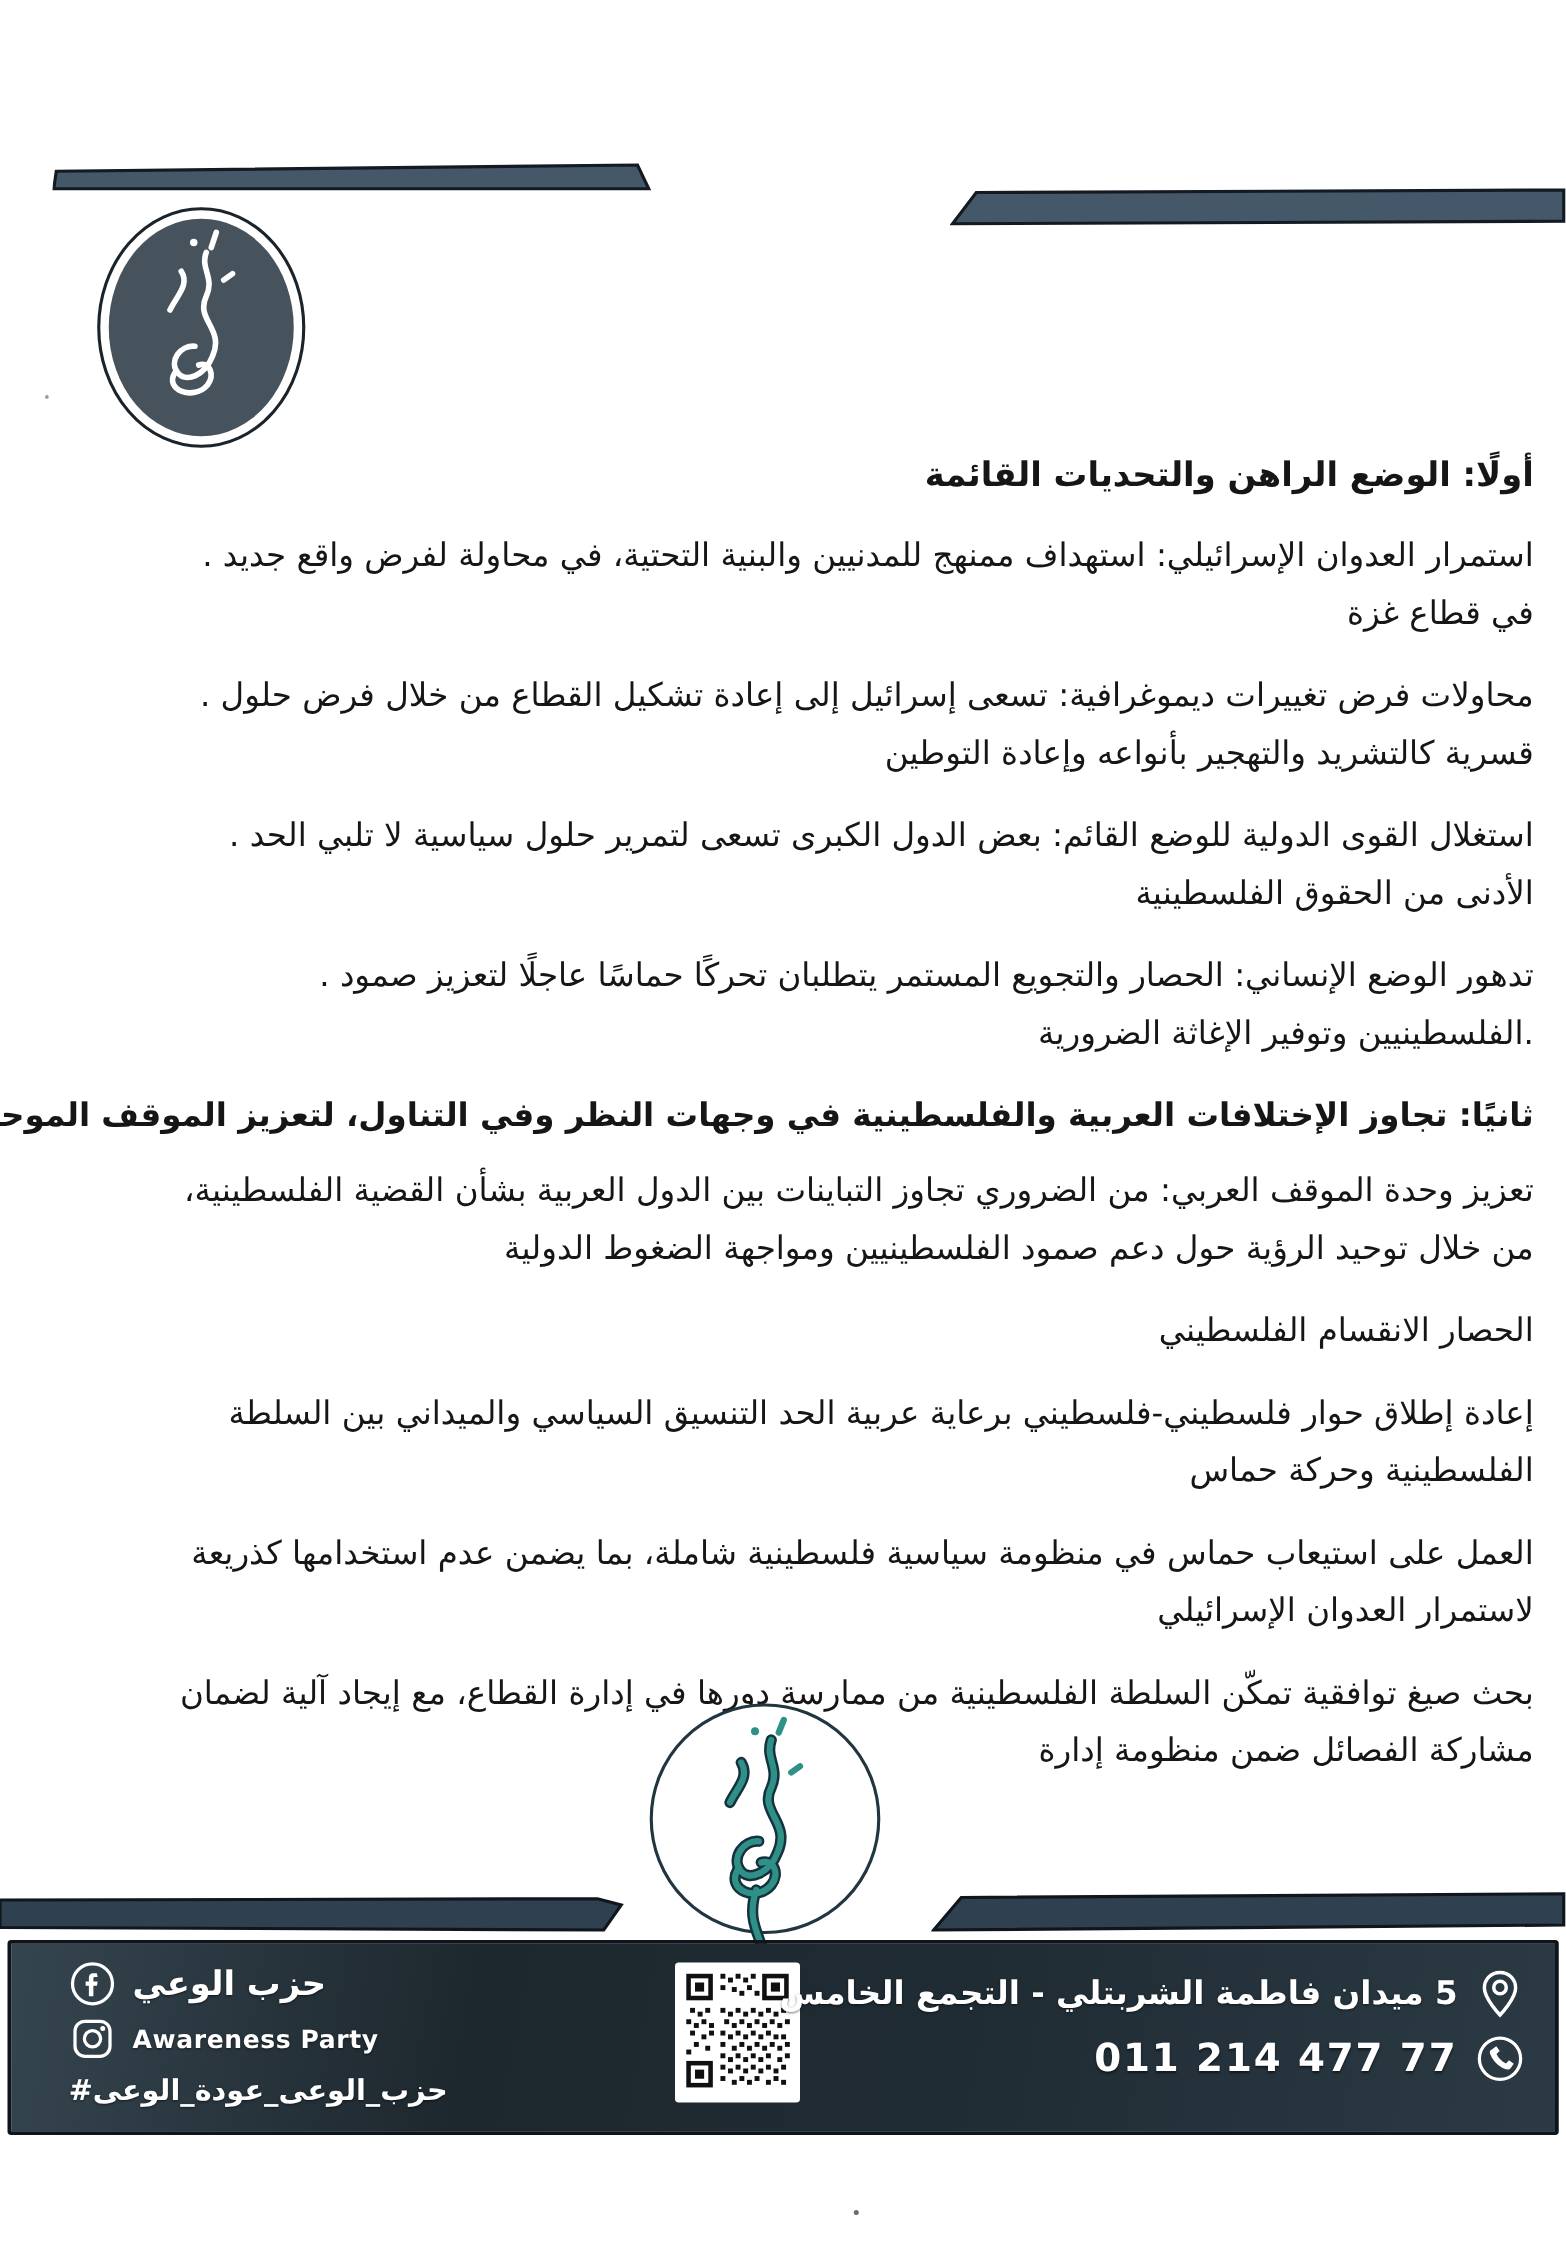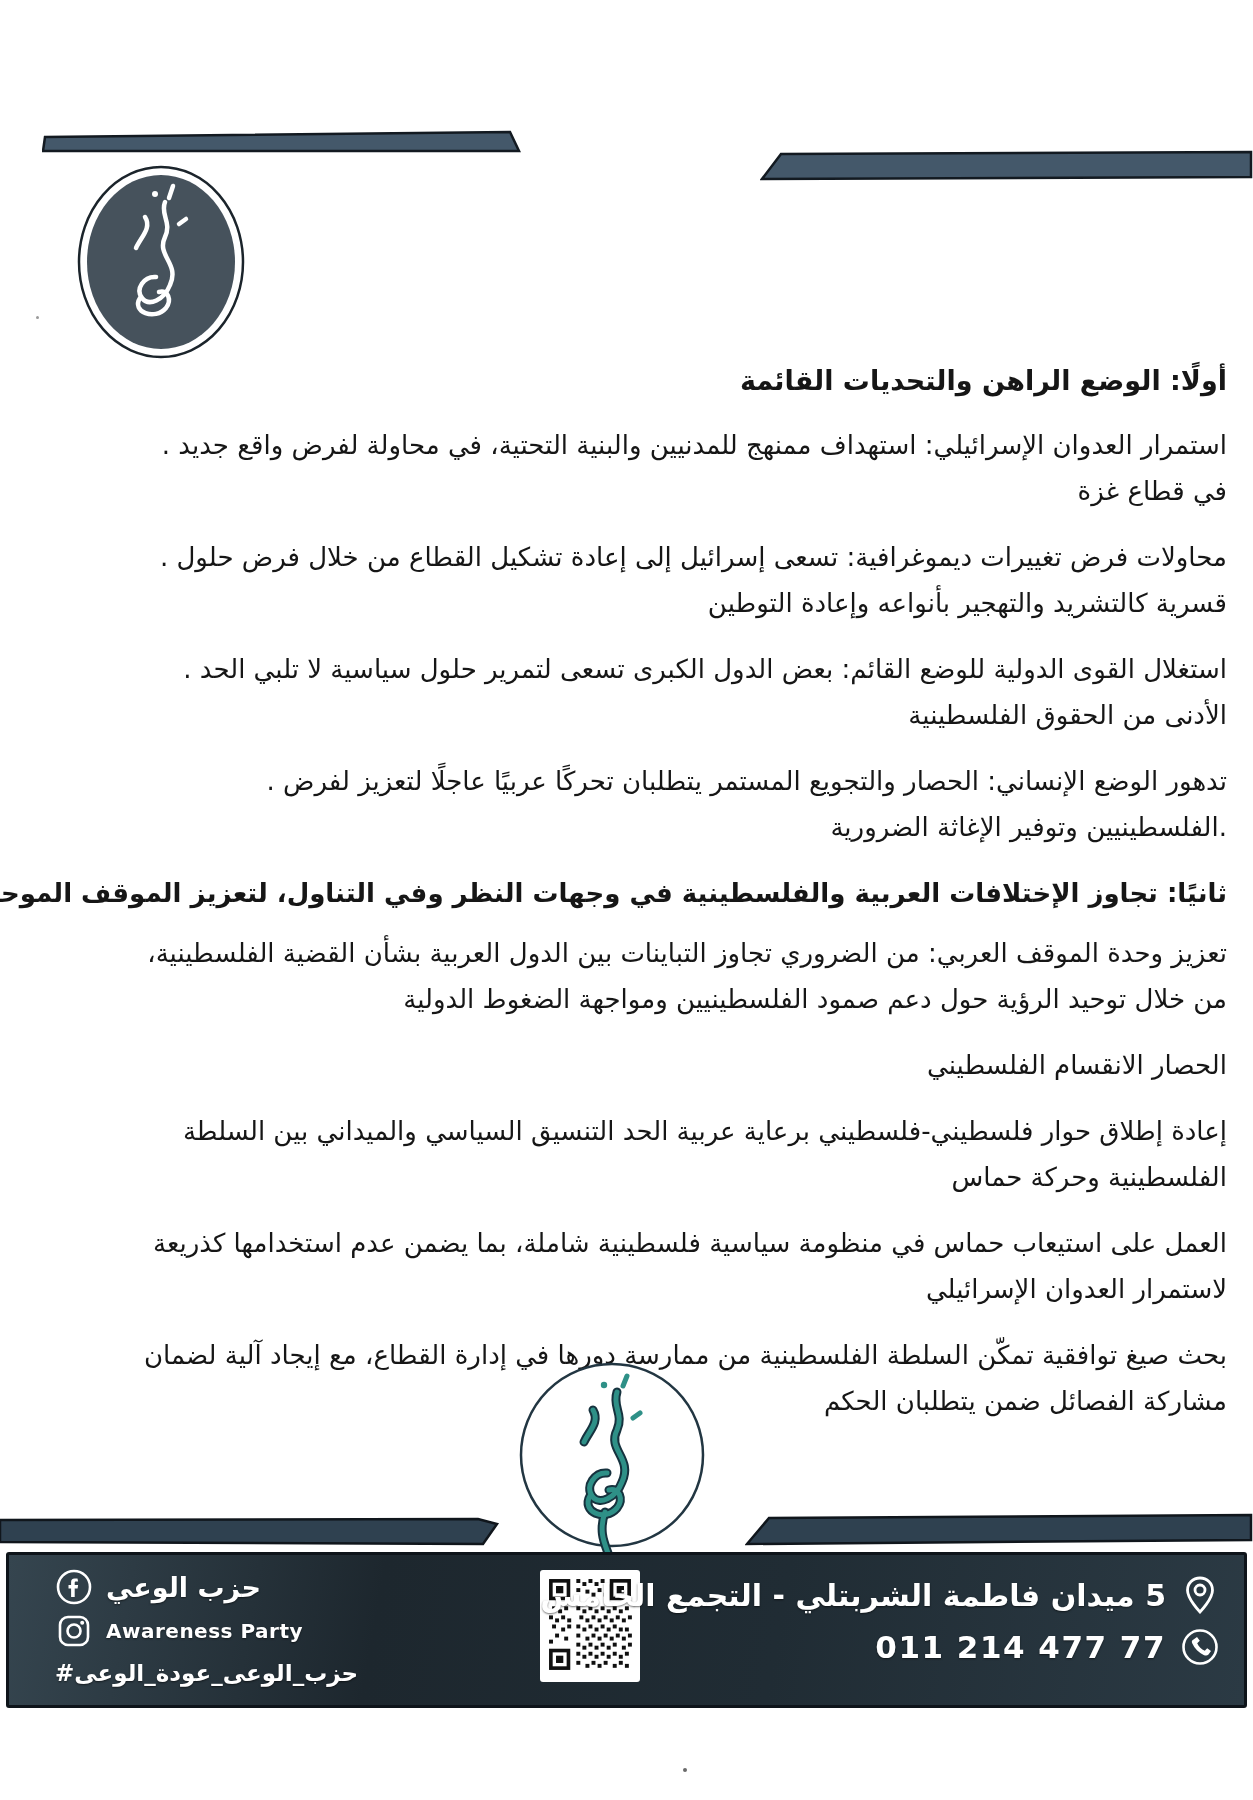--- a/index.html
+++ b/index.html
@@ -52,21 +52,21 @@
   .f-shadow{text-shadow:0 1px 2px rgba(0,0,0,.55);text-align:center;}
 
   .qr-box{
     position:absolute;left:531px;top:15px;width:100px;height:112px;
     background:#ffffff;border-radius:3px;padding:6px;box-sizing:border-box;
   }
 
   .f-right{position:absolute;right:24px;top:14px;direction:rtl;}
   .fr-row{display:flex;align-items:center;height:52px;direction:rtl;}
   .fr-row .ic{margin-left:14px;flex:0 0 auto;}
-  .f-address{font-size:30px;font-weight:700;}
+  .f-address{font-size:26px;font-weight:700;}
   .f-phone{font-size:31px;font-weight:700;direction:ltr;letter-spacing:1.5px;}
 
   .speck{position:absolute;border-radius:50%;background:#6a6a6a;}
 </style>
 </head>
 <body>
 
 <div class="page">
 
   <svg class="abs bar-tl" width="482" height="28" viewBox="0 0 482 28">
@@ -101,21 +101,21 @@
     </p>
     <p class="blk">
       <span class="ln">محاولات فرض تغييرات ديموغرافية: تسعى إسرائيل إلى إعادة تشكيل القطاع من خلال فرض حلول .</span>
       <span class="ln">قسرية كالتشريد والتهجير بأنواعه وإعادة التوطين</span>
     </p>
     <p class="blk">
       <span class="ln">استغلال القوى الدولية للوضع القائم: بعض الدول الكبرى تسعى لتمرير حلول سياسية لا تلبي الحد .</span>
       <span class="ln">الأدنى من الحقوق الفلسطينية</span>
     </p>
     <p class="blk">
-      <span class="ln">تدهور الوضع الإنساني: الحصار والتجويع المستمر يتطلبان تحركًا عربيًا عاجلًا لتعزيز لفرض .</span>
+      <span class="ln">تدهور الوضع الإنساني: الحصار والتجويع المستمر يتطلبان تحركًا حماسًا عاجلًا لتعزيز صمود .</span>
       <span class="ln">.الفلسطينيين وتوفير الإغاثة الضرورية</span>
     </p>
     <div class="blk h2">
       <span class="ln">ثانيًا: تجاوز الإختلافات العربية والفلسطينية في وجهات النظر وفي التناول، لتعزيز الموقف الموحد</span>
     </div>
     <p class="blk">
       <span class="ln">تعزيز وحدة الموقف العربي: من الضروري تجاوز التباينات بين الدول العربية بشأن القضية الفلسطينية،</span>
       <span class="ln">من خلال توحيد الرؤية حول دعم صمود الفلسطينيين ومواجهة الضغوط الدولية</span>
     </p>
     <p class="blk">
@@ -124,21 +124,21 @@
     <p class="blk">
       <span class="ln">إعادة إطلاق حوار فلسطيني-فلسطيني برعاية عربية الحد التنسيق السياسي والميداني بين السلطة</span>
       <span class="ln">الفلسطينية وحركة حماس</span>
     </p>
     <p class="blk">
       <span class="ln">العمل على استيعاب حماس في منظومة سياسية فلسطينية شاملة، بما يضمن عدم استخدامها كذريعة</span>
       <span class="ln">لاستمرار العدوان الإسرائيلي</span>
     </p>
     <p class="blk">
       <span class="ln">بحث صيغ توافقية تمكّن السلطة الفلسطينية من ممارسة دورها في إدارة القطاع، مع إيجاد آلية لضمان</span>
-      <span class="ln">مشاركة الفصائل ضمن يتطلبان الحكم</span>
+      <span class="ln">مشاركة الفصائل ضمن منظومة إدارة</span>
     </p>
   </main>
 
   <div class="abs logo-wm">
     <svg width="215" height="250" viewBox="0 0 215 250">
       <circle cx="107" cy="103" r="91" fill="#ffffff" stroke="#223642" stroke-width="2.5"></circle>
       <g stroke="#16323e" stroke-width="9" fill="none" stroke-linecap="round">
         <path d="M112,40 C107,55 119,62 112,78 C102,98 128,106 117,130 C111,146 94,154 87,144 C80,134 90,120 102,121"></path>
         <path d="M88,58 C95,70 84,79 79,90"></path>
         <path d="M85,144 C76,160 100,170 112,156 C119,147 114,135 104,138"></path>

